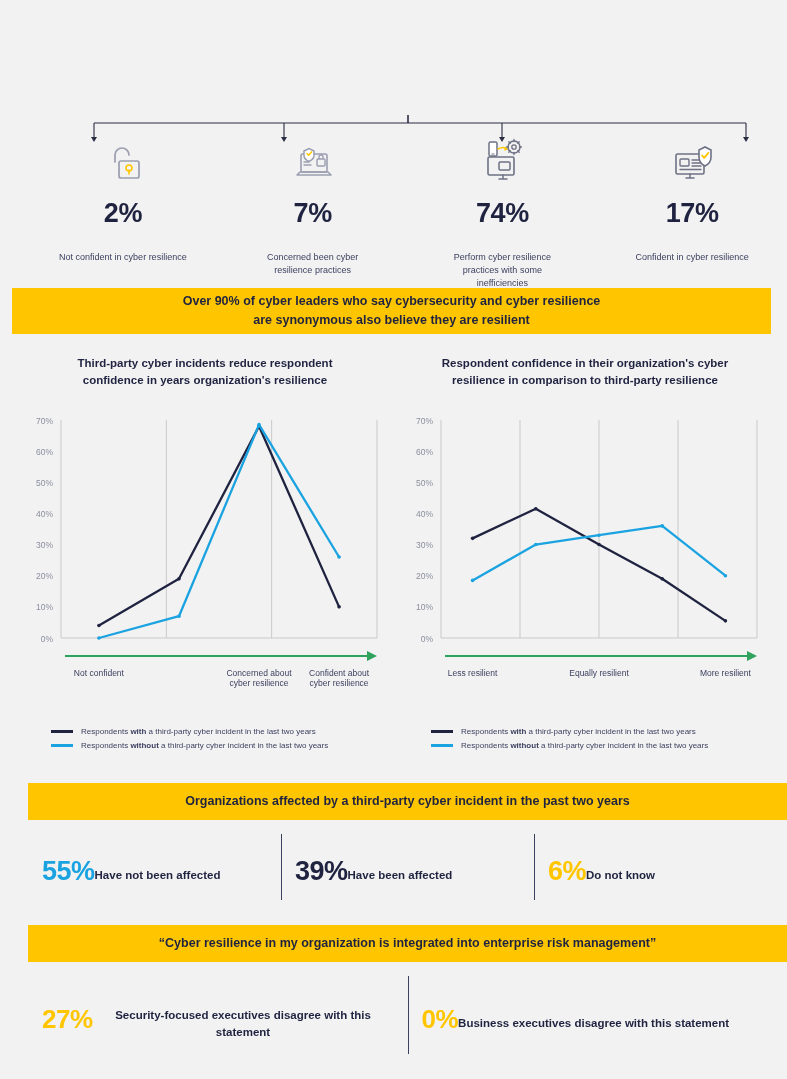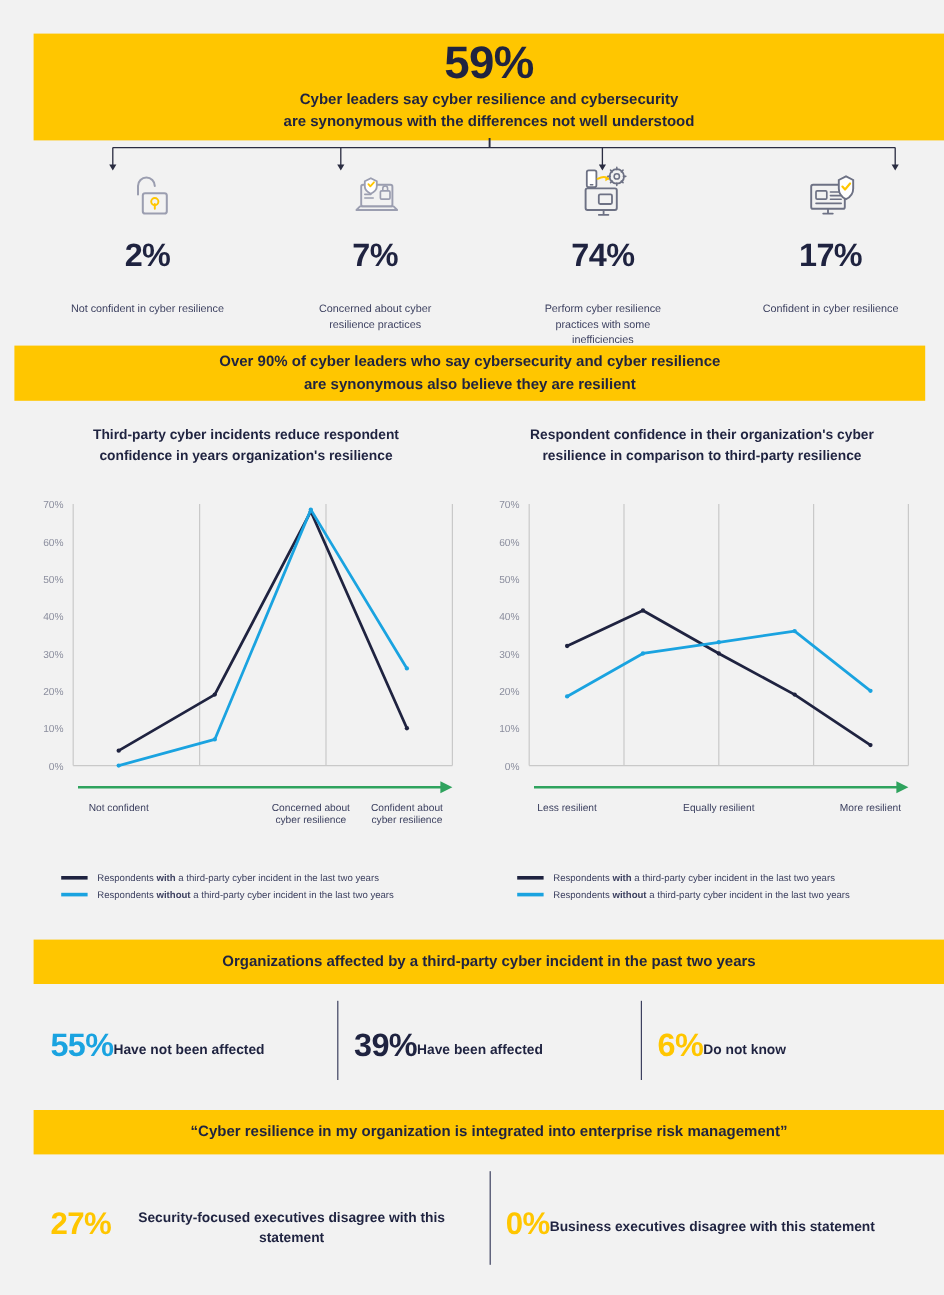--- a/index.html
+++ b/index.html
@@ -84,25 +84,20 @@
   }
   .pct-num { font-size: 27px; font-weight: bold; letter-spacing: -0.5px; }
   .pct-label { font-size: 11.5px; font-weight: bold; line-height: 1.45; margin-top: 9px; color: #1f2340; }
   #row-quote .pct-num { font-size: 26px; }
 </style>
 </head>
 <body>
 
 <div class="page">
 
-  <div class="banner" id="banner-hero">
-    <div class="banner-big-num">59%</div>
-    <div class="banner-sub">Cyber leaders say cyber resilience and cybersecurity</div>
-    <div class="banner-sub">are synonymous with the differences not well understood</div>
-  </div>
 
   <div class="connector">
     <svg width="759" height="30" viewBox="0 0 759 30">
       <path d="M380 0 V8" stroke="#2b2d42" stroke-width="1.6" fill="none"></path>
       <path d="M66 8 H718" stroke="#2b2d42" stroke-width="1.1" fill="none"></path>
       <path d="M66 8 V24 M256 8 V24 M474 8 V24 M718 8 V24" stroke="#2b2d42" stroke-width="1.1" fill="none"></path>
       <path d="M66 27 l-3 -5 h6 z M256 27 l-3 -5 h6 z M474 27 l-3 -5 h6 z M718 27 l-3 -5 h6 z" fill="#2b2d42"></path>
     </svg>
   </div>
 
@@ -127,21 +122,21 @@
           <rect x="13" y="14" width="26" height="18" rx="1.6" stroke="#9b9eb0" stroke-width="1.6" fill="none"></rect>
           <path d="M9 35 h34 l-3 -3 H12 z" stroke="#9b9eb0" stroke-width="1.5" fill="none" stroke-linejoin="round"></path>
           <path d="M16 11 l5 -2.5 5 2.5 v4.5 c0 3 -3 5 -5 6 -2 -1 -5 -3 -5 -6 z" fill="#fff" stroke="#9b9eb0" stroke-width="1.5"></path>
           <path d="M19 13.5 l1.6 1.8 3 -3.4" stroke="#ffc600" stroke-width="1.5" fill="none" stroke-linecap="round" stroke-linejoin="round"></path>
           <rect x="29" y="19" width="8" height="7" rx="1" stroke="#9b9eb0" stroke-width="1.4" fill="none"></rect>
           <path d="M31 19 v-2 a2 2 0 0 1 4 0 v2" stroke="#9b9eb0" stroke-width="1.3" fill="none"></path>
           <path d="M16 22 h5 M16 25 h7" stroke="#9b9eb0" stroke-width="1.3" stroke-linecap="round"></path>
         </svg>
       </div>
       <div class="stat-num">7%</div>
-      <div class="stat-label">Concerned about cyber resilience practices</div>
+      <div class="stat-label">Concerned been cyber resilience practices</div>
     </div>
 
     <div class="stat-cell">
       <div class="stat-icon">
         <svg width="56" height="50" viewBox="0 0 56 50">
           <rect x="14" y="21" width="26" height="18" rx="1.6" stroke="#6d7184" stroke-width="1.6" fill="none"></rect>
           <path d="M25 43 h8 M29 39 v4" stroke="#6d7184" stroke-width="1.5" stroke-linecap="round"></path>
           <rect x="25" y="26" width="11" height="8" rx="1.2" stroke="#6d7184" stroke-width="1.5" fill="none"></rect>
           <rect x="15" y="6" width="8" height="14" rx="1.6" stroke="#6d7184" stroke-width="1.5" fill="#fff"></rect>
           <path d="M18 18 h2" stroke="#6d7184" stroke-width="1.2" stroke-linecap="round"></path>

